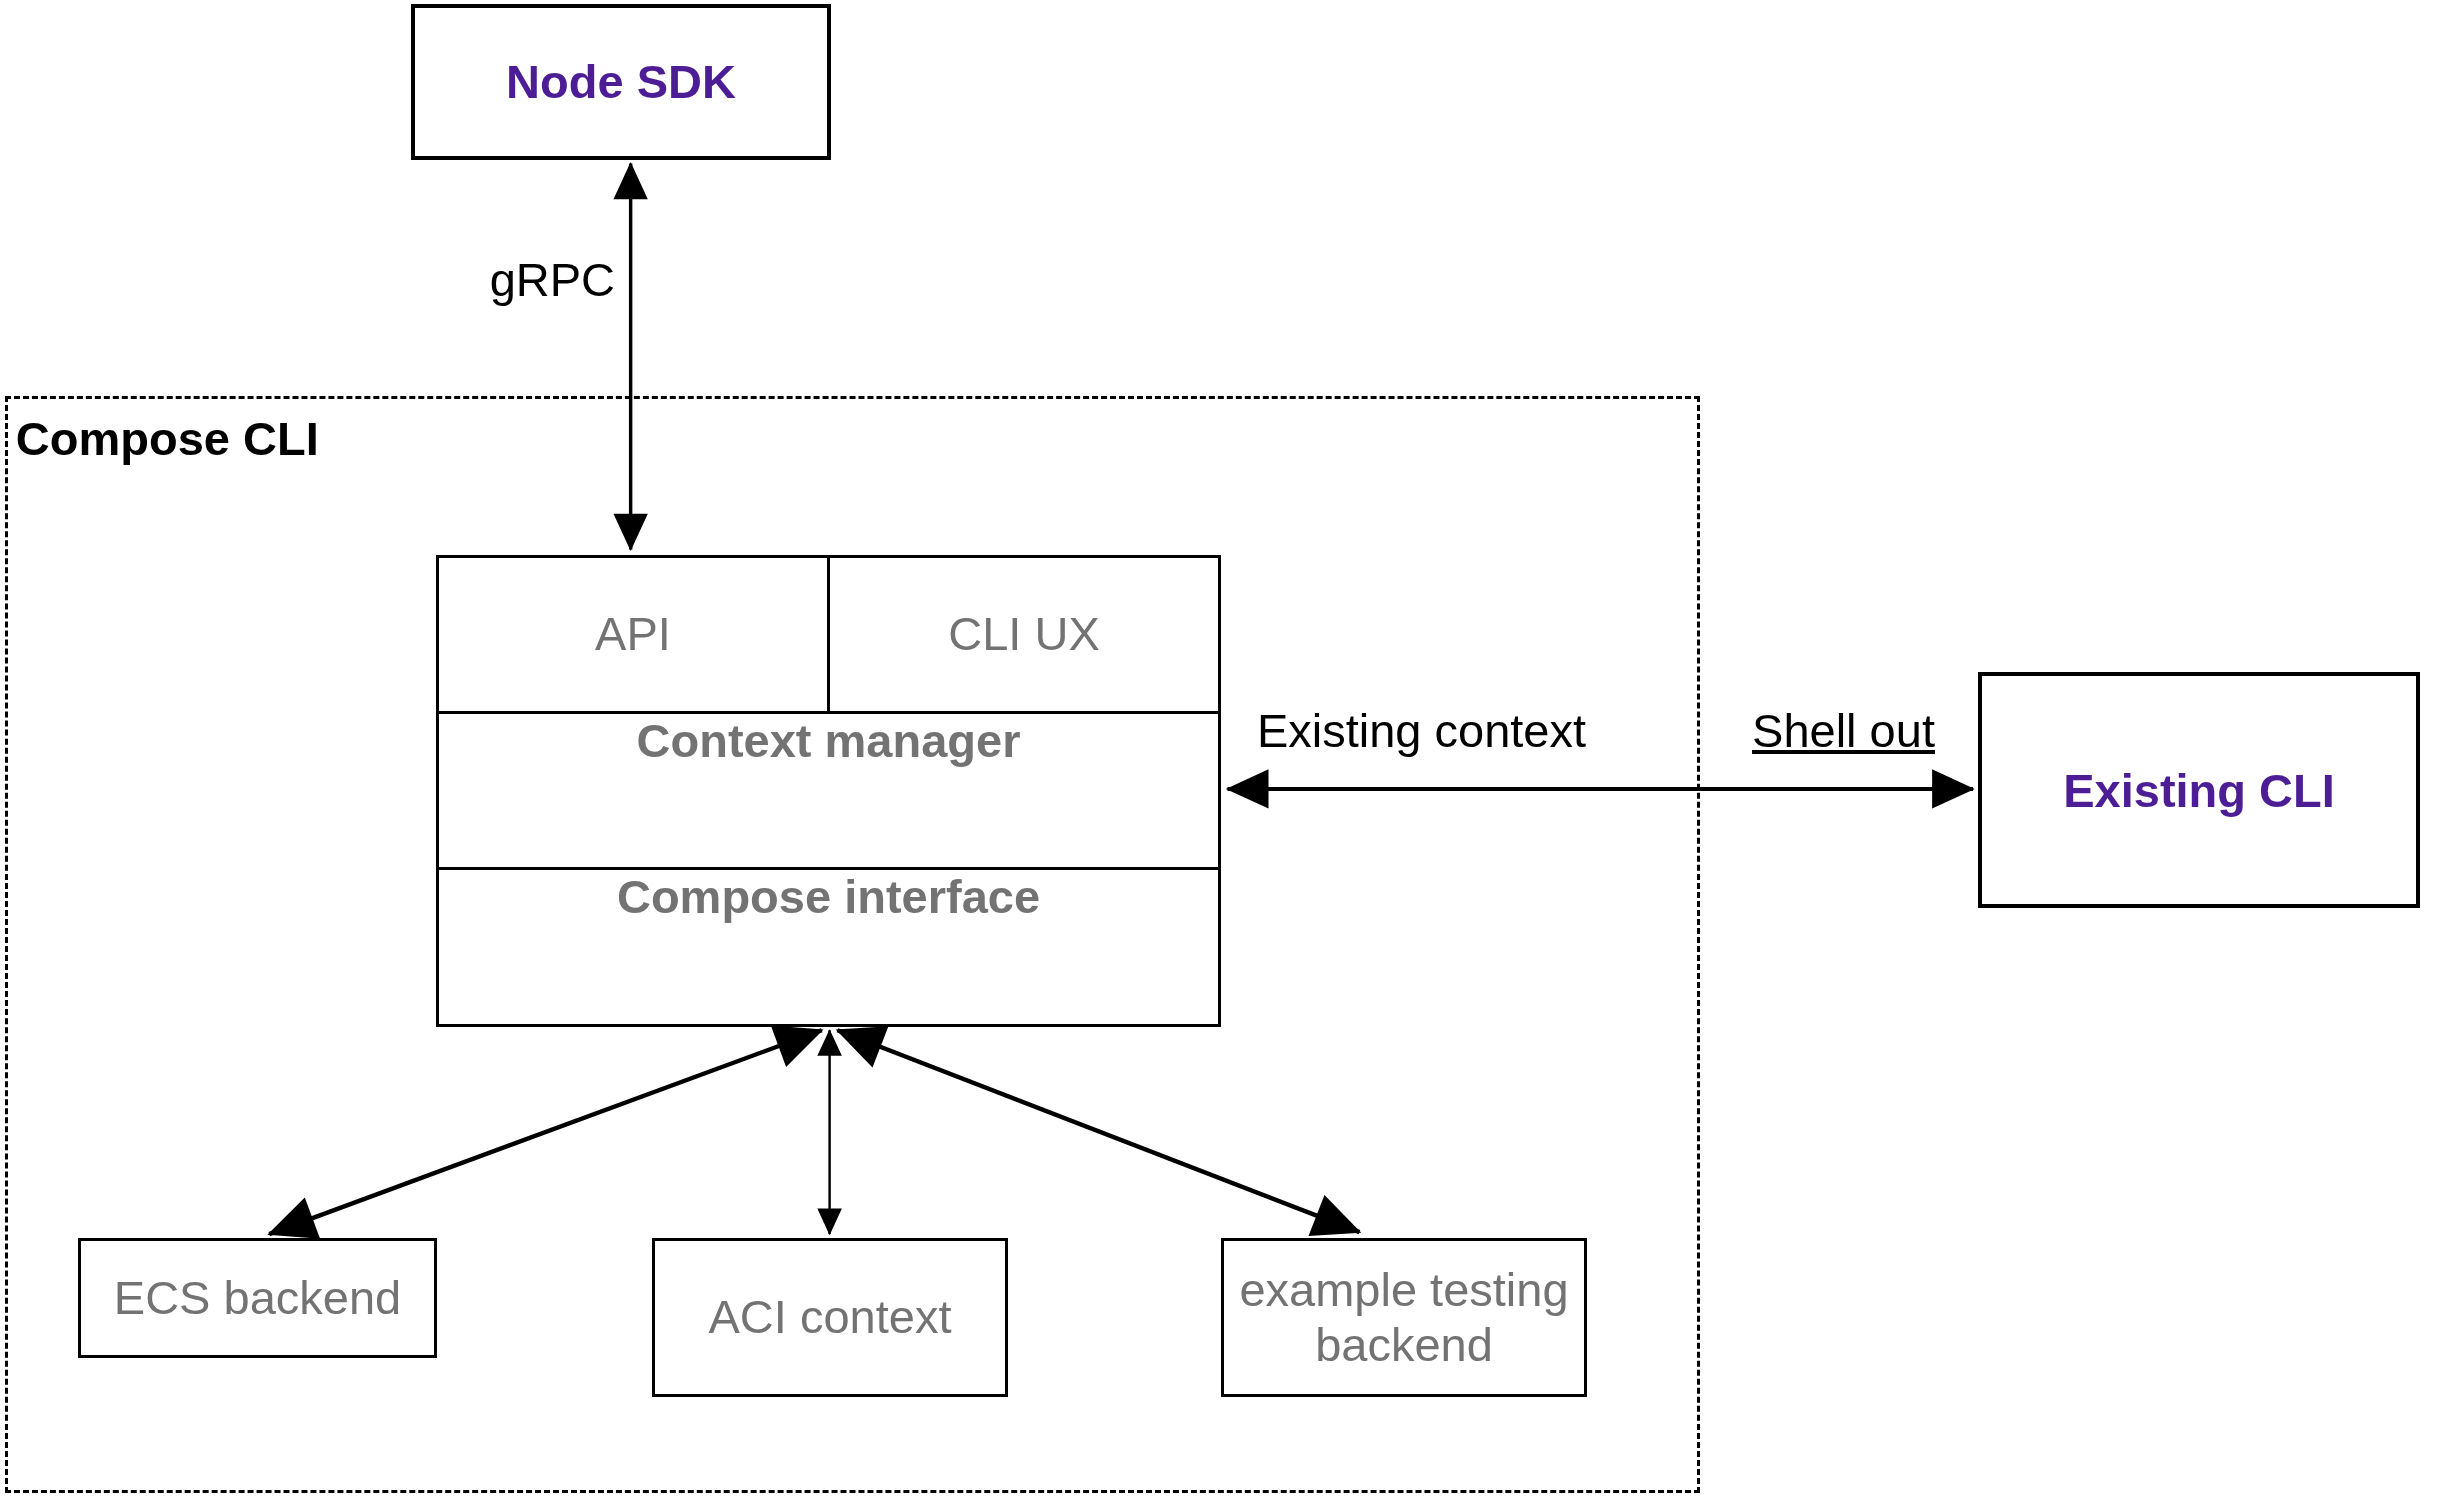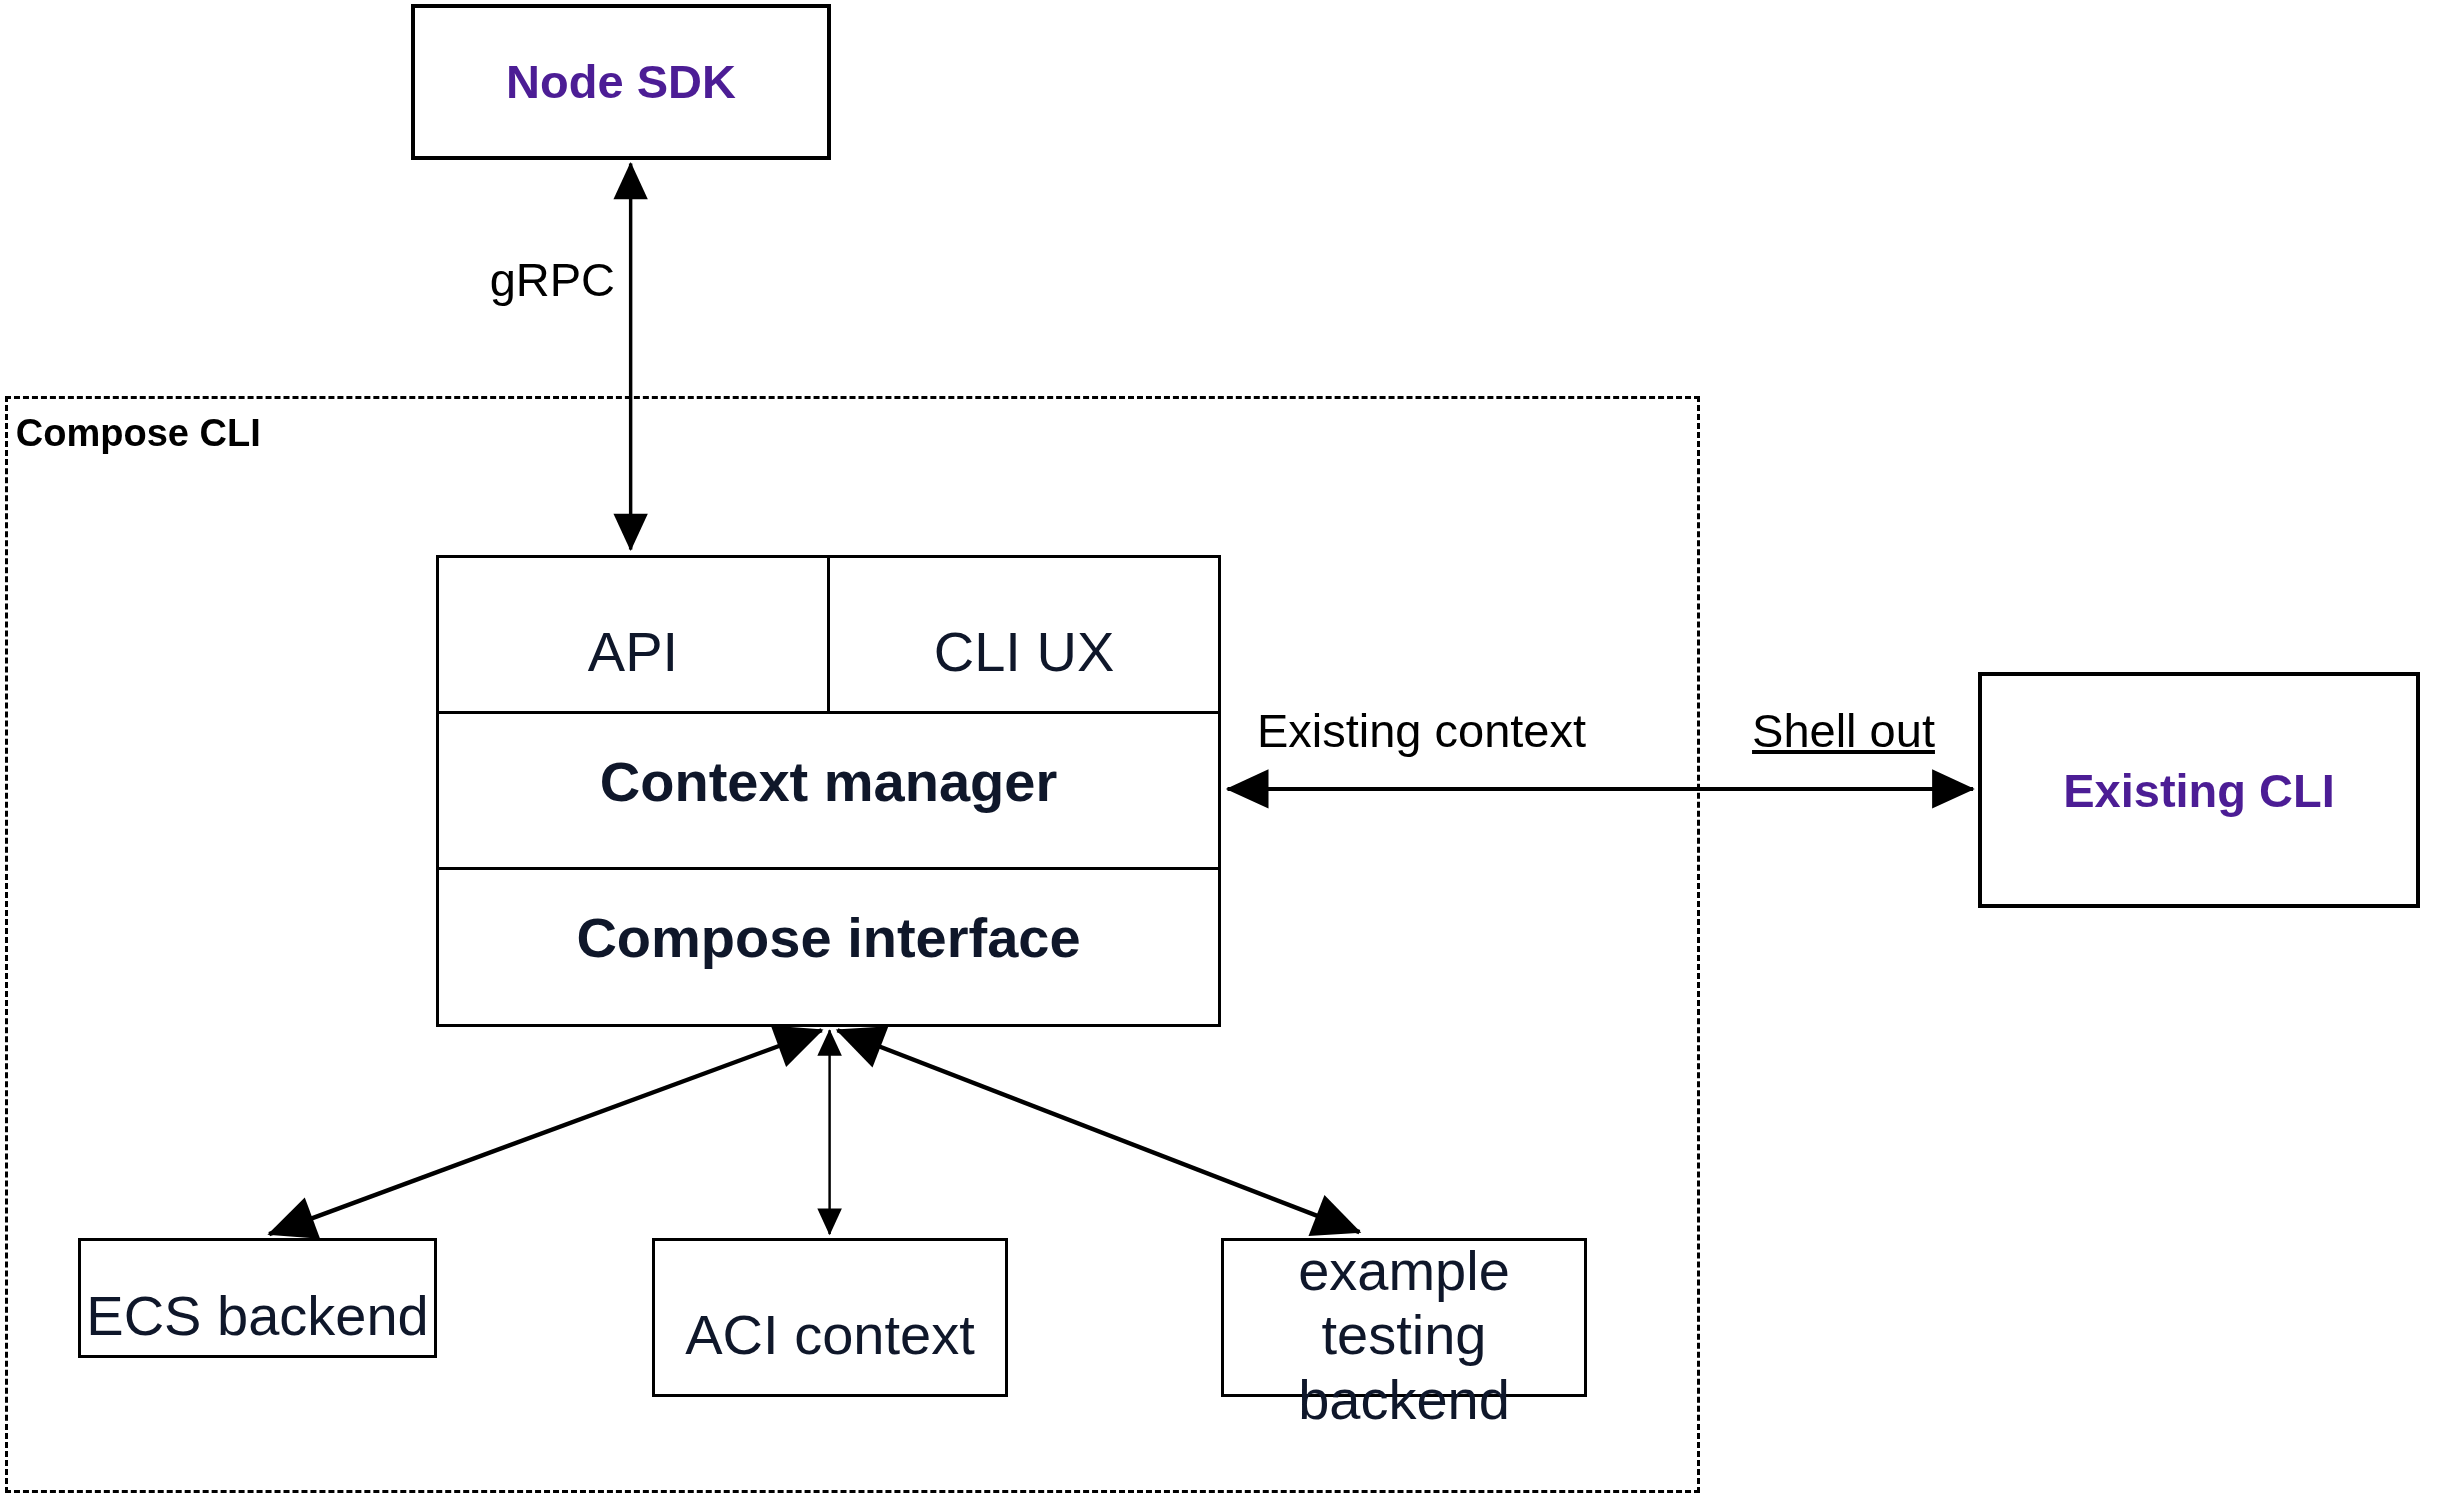--- a/index.html
+++ b/index.html
@@ -16,43 +16,42 @@
   .box {
     position: absolute;
     background: #ffffff;
     border: 3.9px solid #000000;
     display: flex;
     align-items: center;
     justify-content: center;
     text-align: center;
   }
   .label-text {
-    font-size: 56px;
+    font-size: 47px;
     line-height: 1.15;
-    color: #0f172a;
-    margin-top: 36px;
+    color: #737373;
   }
   .title-text {
     font-size: 47px;
     font-weight: bold;
     color: #4c1d95;
   }
   
   .node-sdk { left: 411px; top: 3.9px; width: 420px; height: 156px; border-width: 4.9px; }
   
   .compose-group {
     position: absolute;
     left: 4.9px; top: 396px; width: 1695px; height: 1097px;
     border: 3.9px dashed #000000;
     background: transparent;
   }
   .compose-group-label {
     position: absolute;
     left: 7.9px; top: 13.8px;
-    font-size: 38px;
+    font-size: 47px;
     font-weight: bold;
     line-height: 1.1;
     white-space: nowrap;
   }
   
   .stack {
     position: absolute;
     left: 436px; top: 555px; width: 785px; height: 472px;
     border: 3.9px solid #000000;
     background: #ffffff;

